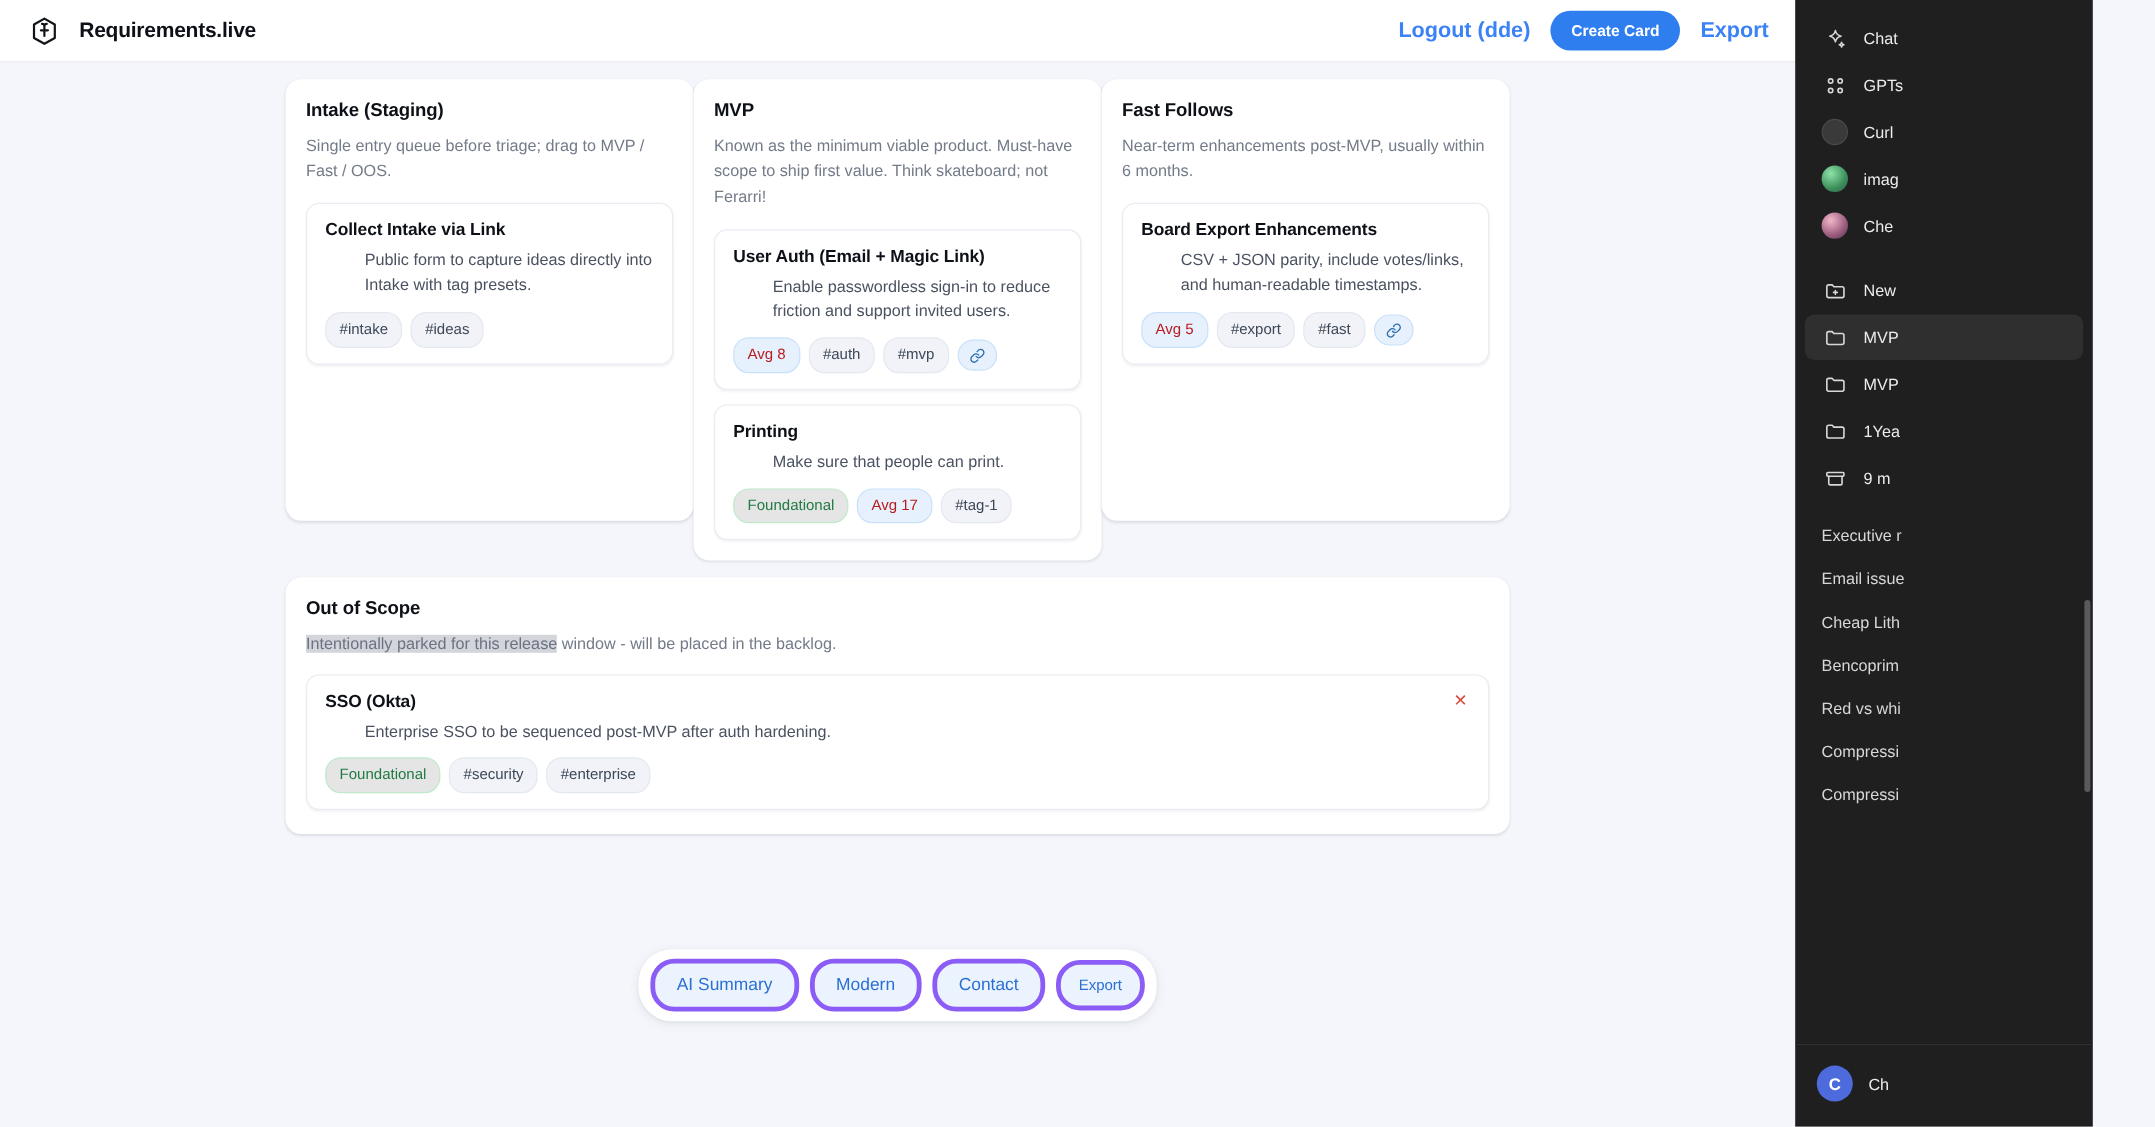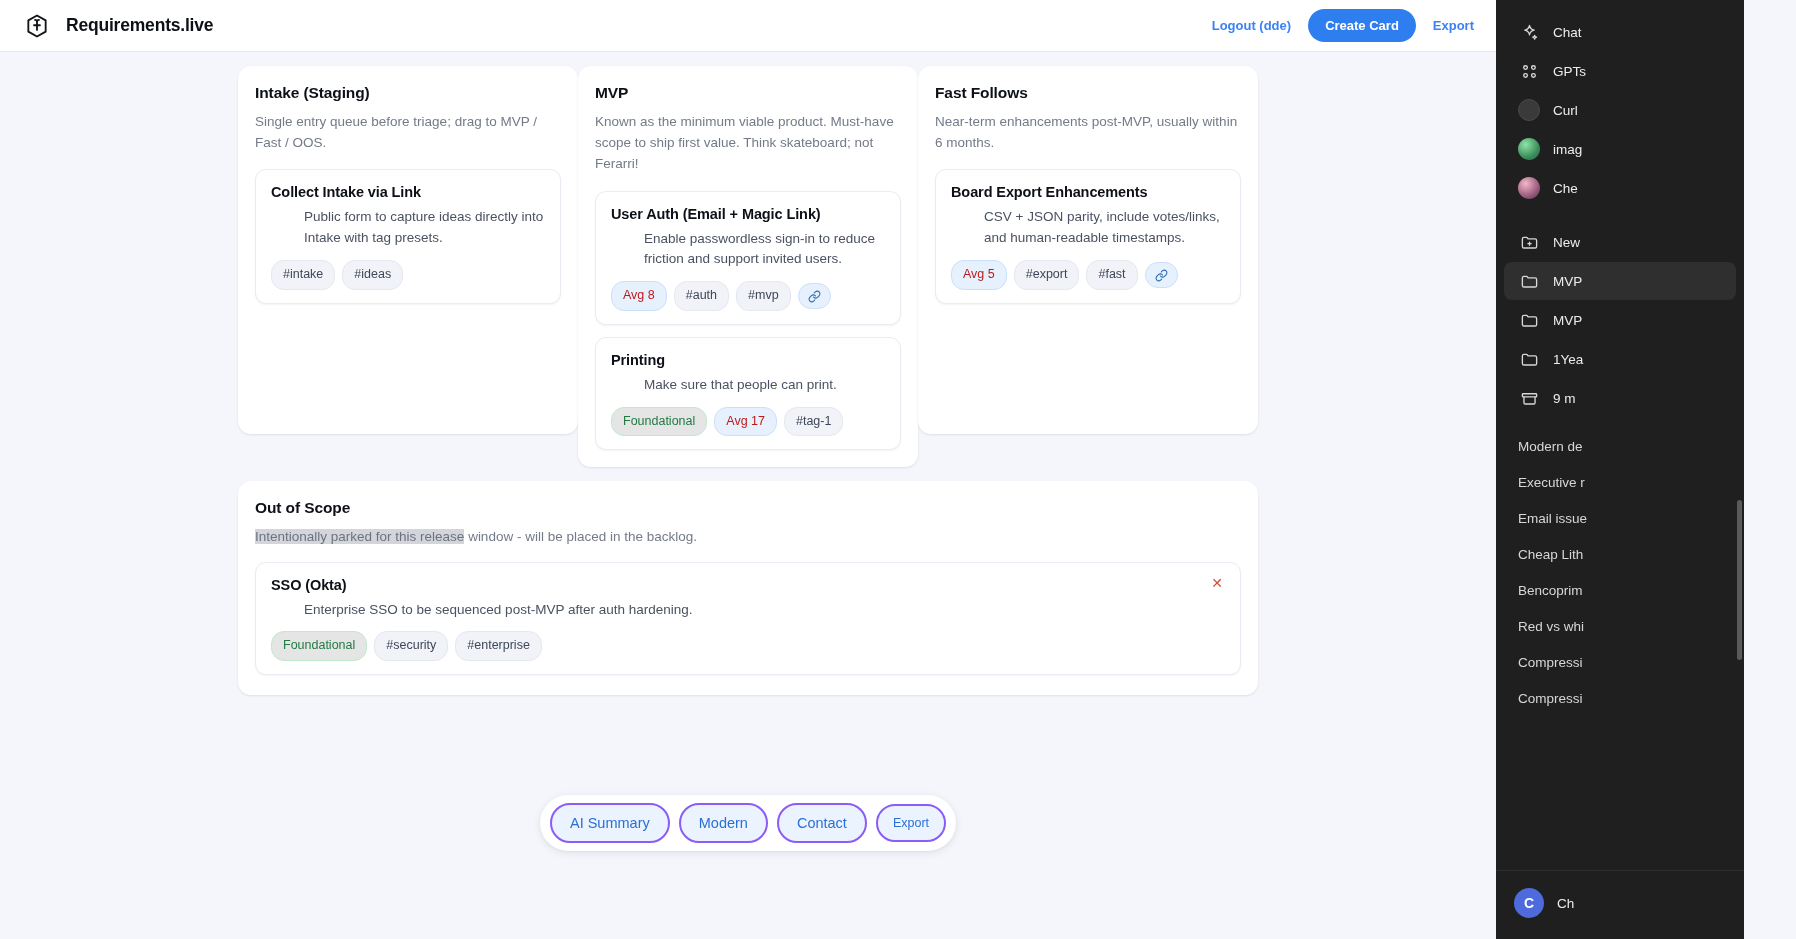--- a/index.html
+++ b/index.html
@@ -31,21 +31,21 @@
   }
   .brand { display: flex; align-items: center; gap: 16px; }
   .logo-icon { width: 26px; height: 26px; display: block; color: #111418; }
   .brand-name {
     font-size: 17.5px; font-weight: bold; color: #0d1117; letter-spacing: -.2px;
   }
   .topbar-right {
     margin-left: auto; display: flex; align-items: center; gap: 17px;
   }
   .link-btn {
-    font-size: 13px; font-weight: bold; color: #3b82f6;
+    font-size: 18px; font-weight: bold; color: #3b82f6;
     background: none; border: none; cursor: pointer;
     font-family: inherit; white-space: nowrap;
   }
   .primary-btn {
     background: #2f7ef0; color: #fff;
     font-size: 13px; font-weight: bold;
     border: none; border-radius: 17px;
     padding: 9px 17px; cursor: pointer;
     font-family: inherit; white-space: nowrap;
   }
@@ -144,21 +144,21 @@
   .dock {
     background: #fff;
     border-radius: 28px;
     box-shadow: 0 2px 10px rgba(16,24,40,.08), 0 1px 3px rgba(16,24,40,.05);
     padding: 8px 10px;
     display: flex; align-items: center; gap: 9px;
   }
   .dock-btn {
     font-family: inherit; cursor: pointer;
     background: #eaf3fe; color: #2b6fd4;
-    border: 2px solid #8b5cf6;
+    border: 4px solid #8b5cf6;
     border-radius: 20px;
     font-size: 14.5px;
     padding: 10px 18px;
     white-space: nowrap;
   }
   .dock-btn.small { font-size: 12.5px; padding: 10px 15px; }
 
   
   .sidebar {
     width: 248px; height: 939px;
@@ -444,21 +444,20 @@
           <svg viewBox="0 0 24 24" fill="none" stroke="currentColor" stroke-width="1.7" stroke-linecap="round" stroke-linejoin="round">
             <rect x="3" y="6" width="18" height="4" rx="1"></rect>
             <path d="M5 10v7.5a1.5 1.5 0 0 0 1.5 1.5h11a1.5 1.5 0 0 0 1.5-1.5V10"></path>
           </svg>
         </span>
         <span>9 m</span>
       </div>
     </div>
 
     <div class="sb-list">
-      <div class="sb-row">Modern de</div>
       <div class="sb-row">Executive r</div>
       <div class="sb-row">Email issue</div>
       <div class="sb-row">Cheap Lith</div>
       <div class="sb-row">Bencoprim</div>
       <div class="sb-row">Red vs whi</div>
       <div class="sb-row">Compressi</div>
       <div class="sb-row">Compressi</div>
     </div>
 
     <div class="sb-bottom">

